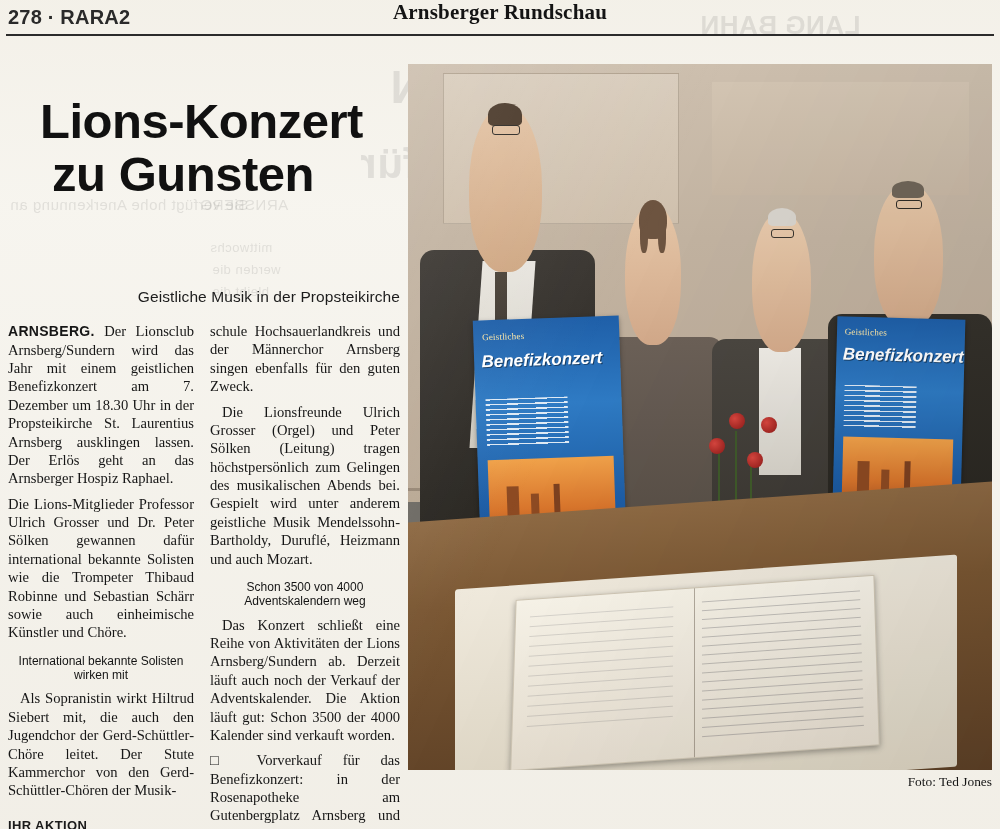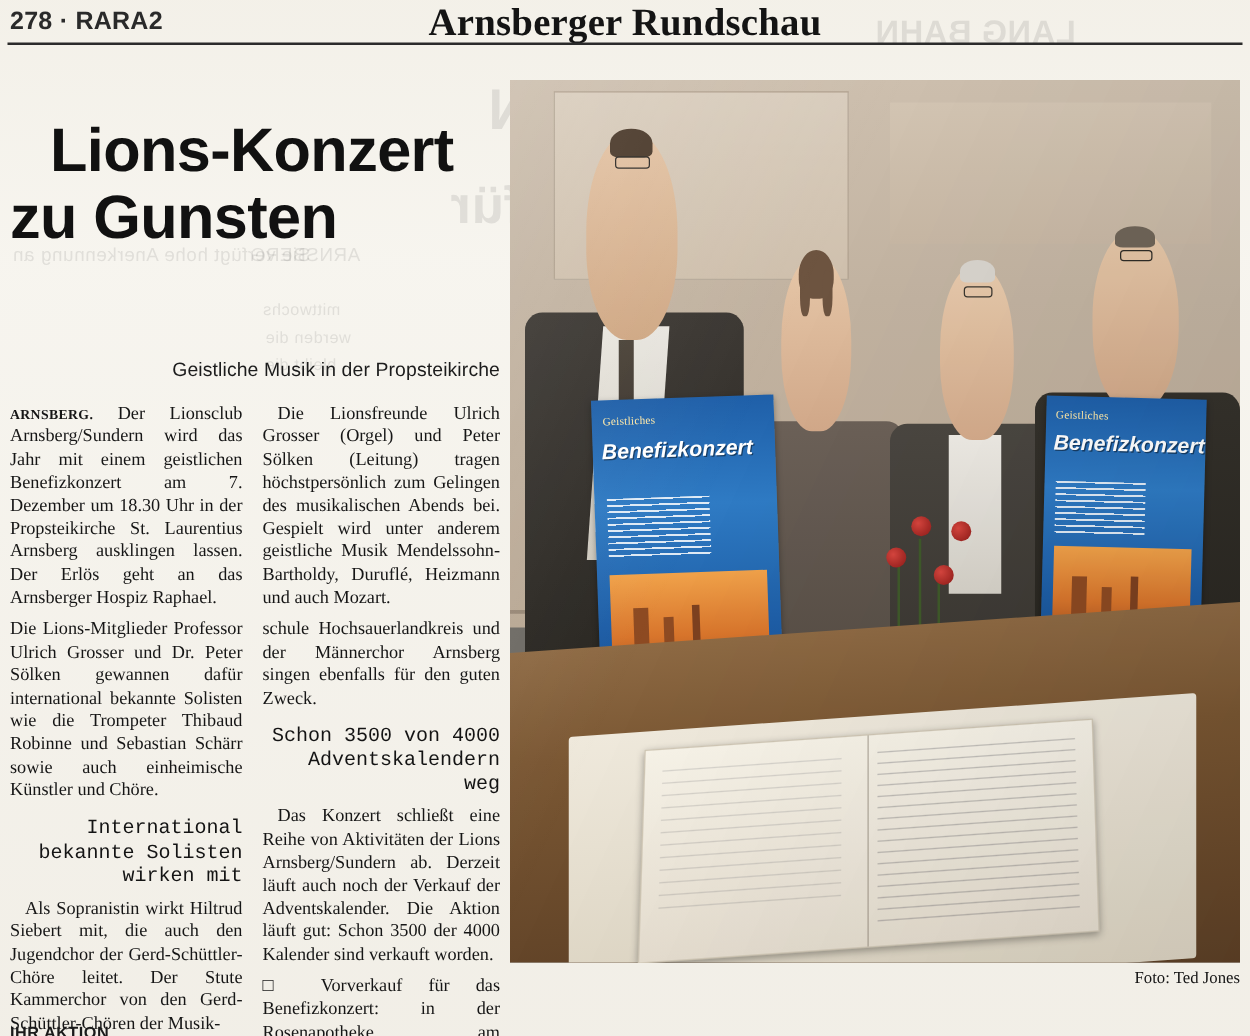--- a/index.html
+++ b/index.html
@@ -57,21 +57,21 @@
     font-size: 20px;
     font-weight: 700;
     letter-spacing: 0.2px;
     color: #2a2a2a;
   }
   .section-title {
     position: absolute;
     left: 0; right: 0; top: 0;
     text-align: center;
     font-family: "Liberation Serif", serif;
-    font-size: 31px;
+    font-size: 21px;
     font-weight: 700;
     color: #141414;
     letter-spacing: 0.2px;
     border-radius: 18px;
   }
   .rule {
     position: absolute;
     left: 6px; right: 6px; top: 34px;
     height: 2px;
     background: #2b2b2b;
@@ -84,21 +84,21 @@
     top: 62px;
     width: 390px;
     font-family: "Liberation Sans", sans-serif;
     font-weight: 700;
     font-size: 49px;
     line-height: 1.08;
     color: #111;
     letter-spacing: -0.5px;
   }
   .headline .l1 { display: block; margin-left: 32px; }
-  .headline .l2 { display: block; text-align: left; padding-right: 40px;}
+  .headline .l2 { display: block; text-align: center; padding-right: 40px;}
   .headline .l3 { display: block; text-align: right; }
 
   .subhead {
     position: absolute;
     left: 10px;
     top: 288px;
     width: 390px;
     font-size: 15.5px;
     font-weight: 400;
     color: #1c1c1c;
@@ -115,33 +115,33 @@
     color: #161616;
     text-align: justify;
     hyphens: auto;
   }
   .col-1 { left: 8px;  top: 322px; width: 186px; }
   .col-2 { left: 210px; top: 322px; width: 190px; }
 
   .p { margin: 0 0 7px 0; }
   .p-indent { text-indent: 12px; }
   .dropcity {
-    font-family: Liberation Serif, serif;
-    font-weight: 700;
-    font-size: 11px;
+    font-family: Liberation Sans, sans-serif;
+    font-weight: 700;
+    font-size: 14px;
     letter-spacing: 0.3px;
   }
   .crosshead {
-    font-family: Liberation Mono, monospace;
-    font-size: 16px;
+    font-family: Liberation Sans, sans-serif;
+    font-size: 12px;
     font-weight: 400;
     line-height: 1.2;
     color: #141414;
     margin: 12px 0 7px 0;
-    text-align: right;
+    text-align: center;
   }
 
   
   .photo-wrap {
     position: absolute;
     left: 408px;
     top: 64px;
     width: 584px;
     height: 706px;
   }
@@ -372,22 +372,22 @@
 
   <div class="col col-1">
     <p class="p"><span class="dropcity">ARNSBERG.</span>
       <span>Der Lionsclub Arnsberg/Sundern wird das Jahr mit einem geistlichen Benefizkonzert am 7. Dezember um 18.30 Uhr in der Propsteikirche St. Laurentius Arnsberg ausklingen lassen. Der Erlös geht an das Arnsberger Hospiz Raphael.</span></p>
     <p class="p">Die Lions-Mitglieder Professor Ulrich Grosser und Dr. Peter Sölken gewannen dafür international bekannte Solisten wie die Trompeter Thibaud Robinne und Sebastian Schärr sowie auch einheimische Künstler und Chöre.</p>
     <div class="crosshead">International bekannte Solisten wirken mit</div>
     <p class="p p-indent">Als Sopranistin wirkt Hiltrud Siebert mit, die auch den Jugendchor der Gerd-Schüttler-Chöre leitet. Der Stute Kammerchor von den Gerd-Schüttler-Chören der Musik-</p>
   </div>
 
   <div class="col col-2">
+    <p class="p">schule Hochsauerlandkreis und der Männerchor Arnsberg singen ebenfalls für den guten Zweck.</p>
     <p class="p p-indent">Die Lionsfreunde Ulrich Grosser (Orgel) und Peter Sölken (Leitung) tragen höchstpersönlich zum Gelingen des musikalischen Abends bei. Gespielt wird unter anderem geistliche Musik Mendelssohn-Bartholdy, Duruflé, Heizmann und auch Mozart.</p>
-    <p class="p">schule Hochsauerlandkreis und der Männerchor Arnsberg singen ebenfalls für den guten Zweck.</p>
     <div class="crosshead">Schon 3500 von 4000 Adventskalendern weg</div>
     <p class="p p-indent">Das Konzert schließt eine Reihe von Aktivitäten der Lions Arnsberg/Sundern ab. Derzeit läuft auch noch der Verkauf der Adventskalender. Die Aktion läuft gut: Schon 3500 der 4000 Kalender sind verkauft worden.</p>
     <p class="p">□ Vorverkauf für das Benefizkonzert: in der Rosenapotheke am Gutenbergplatz Arnsberg und der Röhrtal-Apotheke Sundern.</p>
   </div>
 
   <div class="photo-wrap">
     <div class="photo">
       <div class="wall">
         <div class="wall-panel"></div>
         <div class="wall-panel2"></div>

